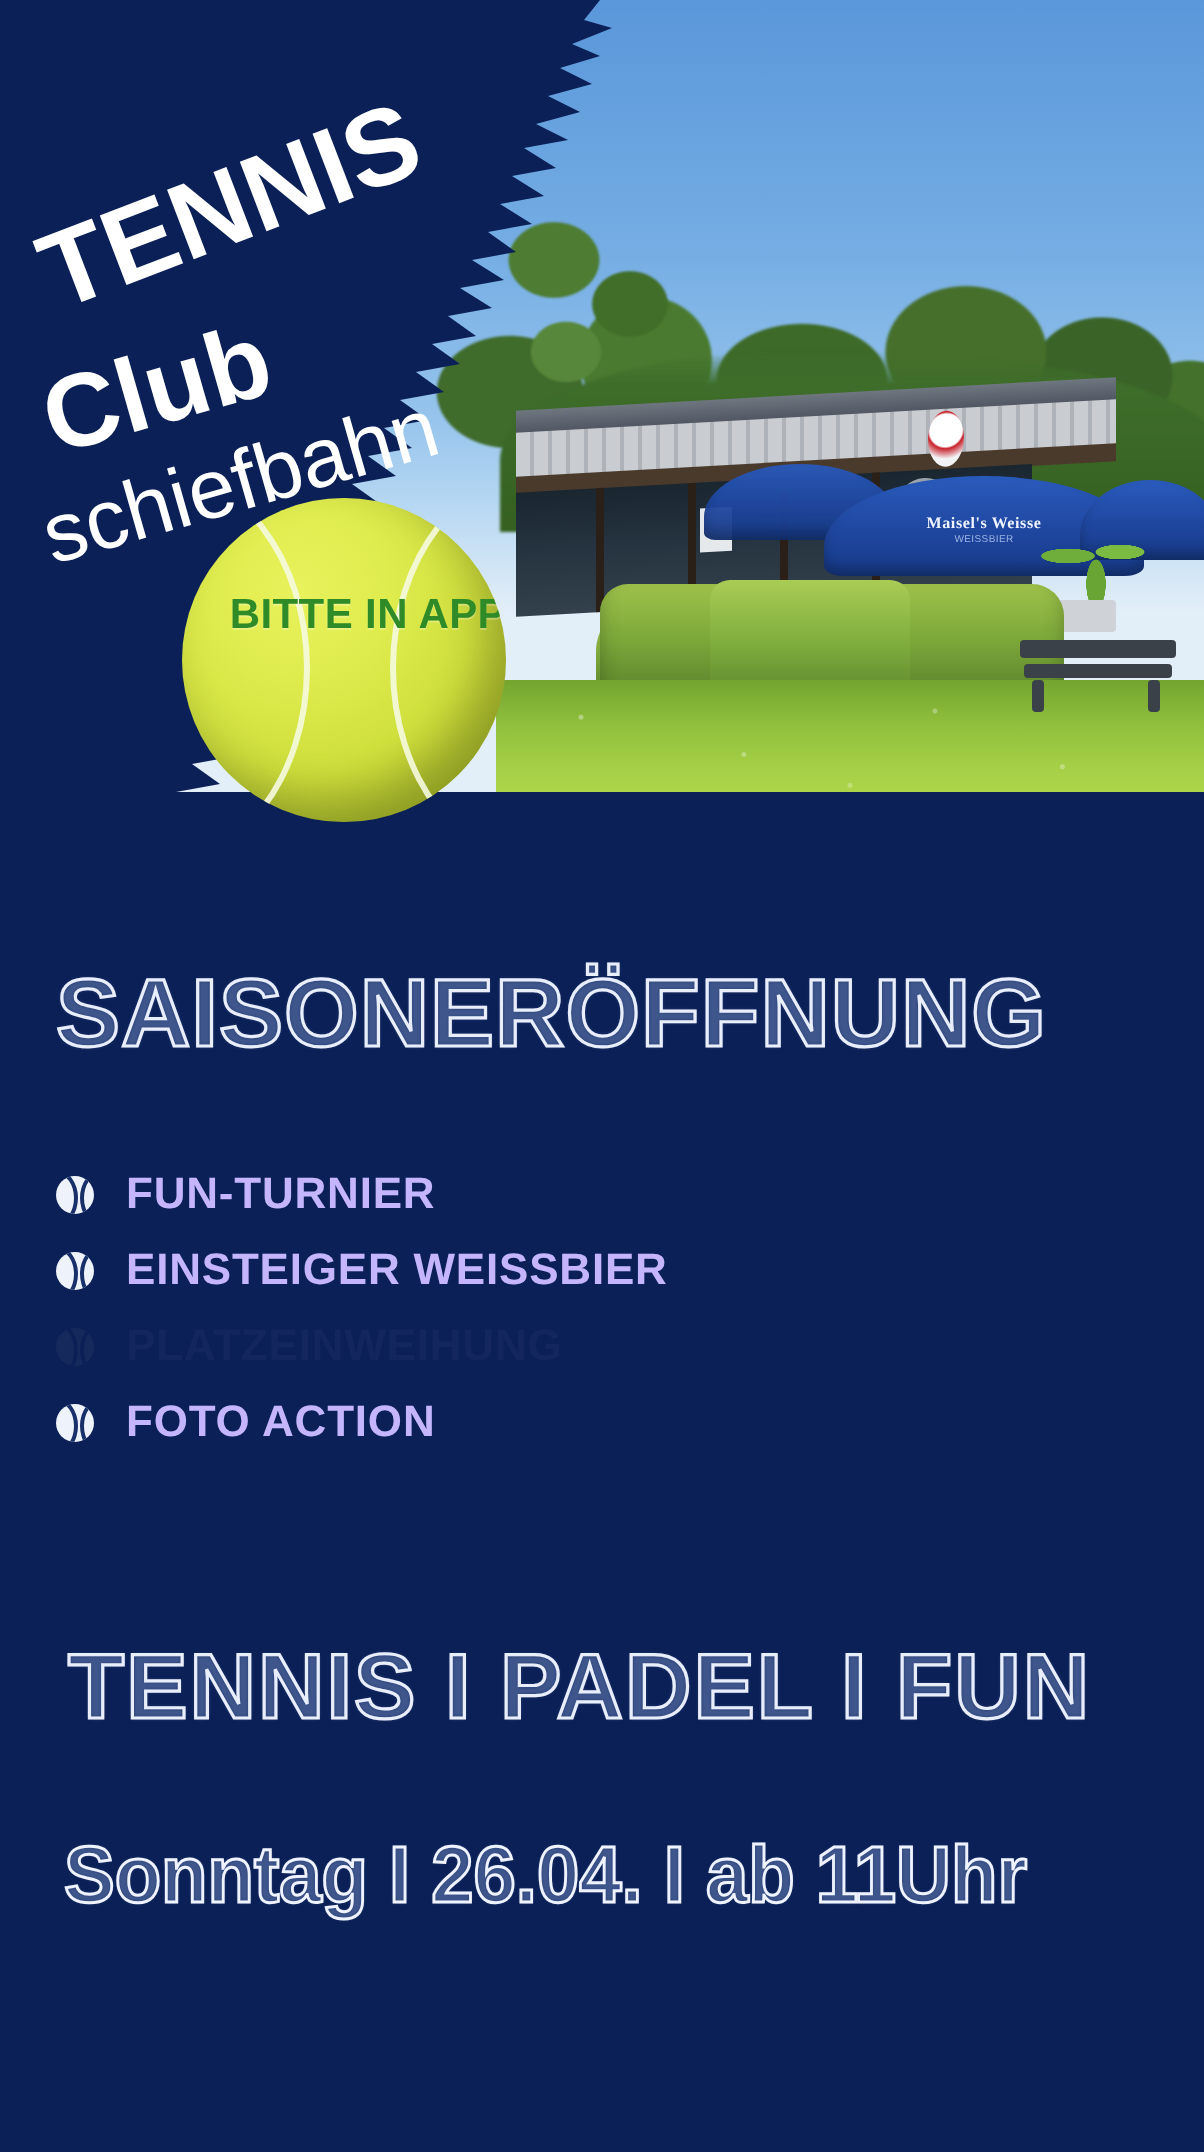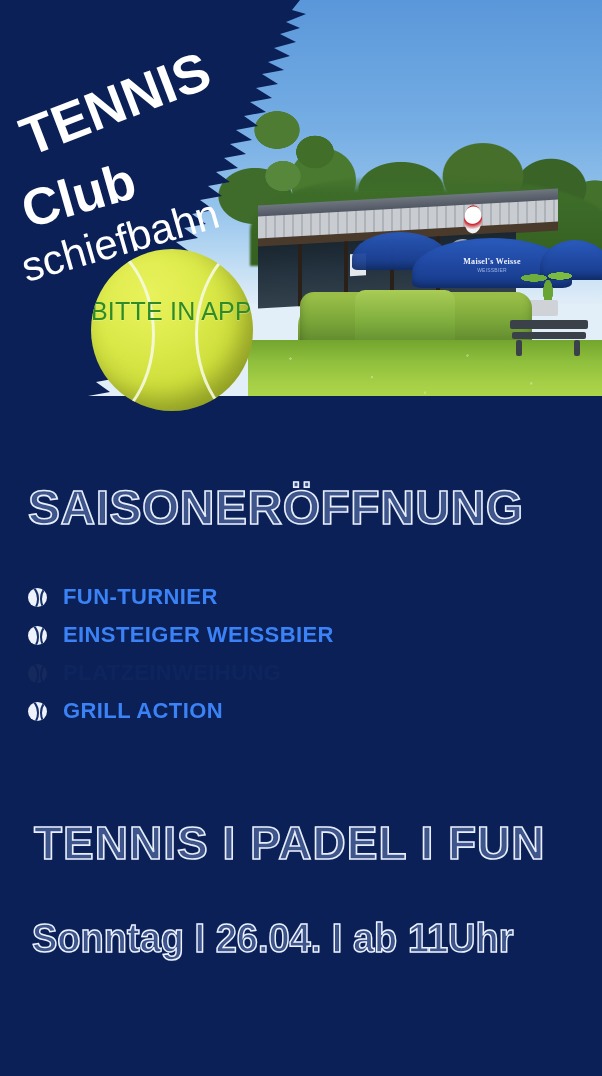--- a/index.html
+++ b/index.html
@@ -254,24 +254,24 @@
     left: -92px; top: -16px; width: 150px; height: 196px;
     border-color: transparent #f6fadf transparent transparent;
   }
   .seam-r {
     left: 104px; top: -16px; width: 150px; height: 196px;
     border-color: transparent transparent transparent #f6fadf;
   }
   .ball-text {
     position: absolute;
     left: 0; right: 0; top: 44px;
-    text-align: left;
+    text-align: right;
     color: #2f8b28;
-    font-weight: normal;
-    font-size: 25px;
+    font-weight: bold;
+    font-size: 21px;
     line-height: 1.45;
     letter-spacing: .2px;
     text-shadow: 0 1px 0 rgba(255,255,255,.25);
   }
 
   
   .outline-text {
     color: transparent;
     -webkit-text-stroke: 1.6px #e8eefc;
     font-weight: bold;
@@ -326,21 +326,21 @@
     content: "";
     position: absolute;
     width: 17px; height: 24px;
     border: 2.5px solid #17306a;
     border-radius: 50%;
     top: -3px;
   }
   .ball-icon::before { left: -10px; }
   .ball-icon::after  { left: 12px; }
   .bullet-label {
-    color: #3b82f6;
+    color: #c4b5fd;
     font-weight: bold;
     font-size: 22px;
     letter-spacing: .4px;
     white-space: nowrap;
   }
 </style>
 </head>
 <body>
 
 <div id="poster">
@@ -426,20 +426,20 @@
     <div class="bullet-row">
       <span class="ball-icon"></span>
       <span class="bullet-label">EINSTEIGER WEISSBIER</span>
     </div>
     <div class="bullet-row ghost">
       <span class="ball-icon"></span>
       <span class="bullet-label">PLATZEINWEIHUNG</span>
     </div>
     <div class="bullet-row">
       <span class="ball-icon"></span>
-      <span class="bullet-label">GRILL ACTION</span>
+      <span class="bullet-label">FOTO ACTION</span>
     </div>
   </div>
 
   <div class="subline outline-text">TENNIS I PADEL I FUN</div>
   <div class="dateline outline-text">Sonntag I 26.04. I ab 11Uhr</div>
 
 </div>
 
 </body></html>

